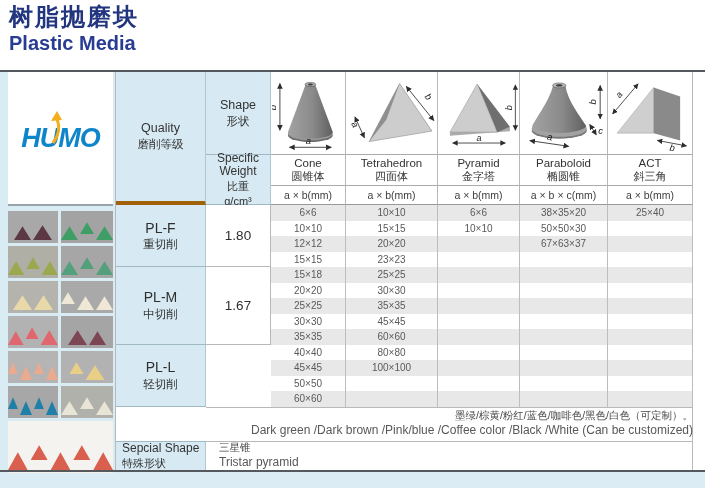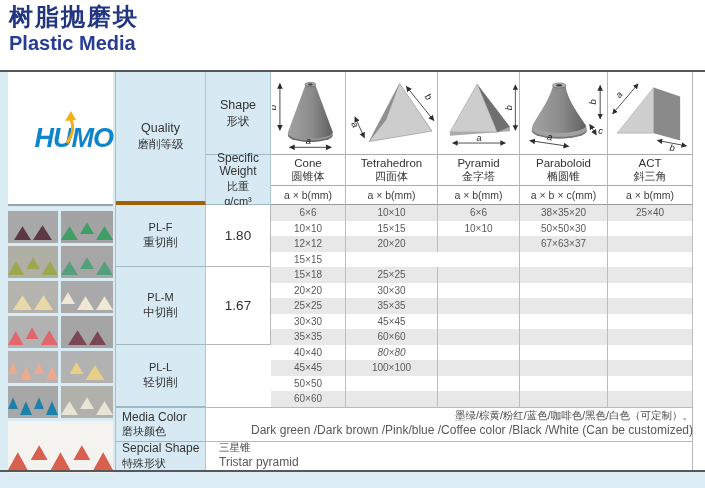--- a/index.html
+++ b/index.html
@@ -10,21 +10,21 @@
   .rule-top{top:70px;}
   .rule-bottom{top:470px;}
   .bottom-band{position:absolute;left:0;top:472px;width:705px;height:16px;background:#dcecf4;}
   
   .titleblock{position:absolute;left:9px;top:3px;}
   .title-cn{font-size:24px;font-weight:bold;color:#22357f;letter-spacing:2px;line-height:1.2;}
   .title-en{font-size:20px;font-weight:bold;color:#283c94;line-height:1.15;}
   
   .sidebar-bg{position:absolute;left:0;top:72px;width:115px;height:398px;background:#d9ecf4;}
   .logo-box{position:absolute;left:8px;top:72px;width:105px;height:132px;background:#ffffff;
-            border-bottom:2px solid #98a4ab;display:flex;align-items:center;justify-content:flex-end;}
+            border-bottom:2px solid #98a4ab;display:flex;align-items:center;justify-content:center;}
   .logo-wrap{position:relative;}
   .logo-text{font-size:27px;font-weight:900;font-style:italic;color:#0e85cb;letter-spacing:-1px;}
   .logo-arrow{position:absolute;left:26px;top:-12px;}
   
   .photo-grid{position:absolute;left:8px;top:211px;width:105px;display:grid;
               grid-template-columns:50px 52px;gap:3px;}
   .photo{height:32px;display:flex;align-items:flex-end;justify-content:center;gap:2px;
          padding-bottom:3px;box-sizing:border-box;overflow:hidden;}
   .photo.wide{grid-column:1/3;height:52px;gap:3px;}
   .tri{display:inline-block;clip-path:polygon(50% 2%,100% 100%,0% 100%);background:#888;}
@@ -48,21 +48,21 @@
   .hd-en{font-size:12.5px;color:#333;}
   .hd-cn{font-size:11.5px;color:#333;margin-top:2px;}
   .whead .hd-en{font-size:12px;line-height:1.1;}
   .whead .hd-cn{font-size:11px;margin-top:1px;}
   .dia{border-bottom:1px solid #aaa;background:#fff;}
   .sname{border-bottom:1px solid #aaa;background:#fff;line-height:1.15;}
   .sname .nm-en{font-size:11.5px;color:#333;}
   .sname .nm-cn{font-size:11px;color:#333;}
   .sdims{border-bottom:1px solid #999;background:#fff;font-size:10.5px;color:#3d3d3d;}
   .qgroup{border-bottom:1px solid #9fb9c5;line-height:1.25;}
-  .grade{font-size:11px;color:#2e2e2e;}
+  .grade{font-size:14px;color:#2e2e2e;}
   .grade-cn{font-size:11.5px;color:#2e2e2e;}
   .wcell{background:#fff;font-size:13.5px;color:#2e2e2e;border-bottom:1px solid #b8b8b8;}
   .dcell{box-sizing:border-box;border-right:1px solid #bdbdbd;font-size:10px;color:#5a5a5a;
          text-align:center;line-height:15.5px;overflow:hidden;}
   .stripe{background:#e8e8e8;}
   .mlabel{border-top:1px solid #9fb9c5;line-height:1.2;align-items:flex-start;padding-left:6px;text-align:left;}
   .mlabel .hd-en{font-size:12px;}
   .mlabel .hd-cn{font-size:11px;margin-top:1px;}
   .mvalue{grid-column:2/8;border-top:1px solid #b8b8b8;align-items:flex-start;justify-content:center;
           padding-left:13px;text-align:left;border-right:none;line-height:1.3;}
@@ -293,24 +293,20 @@
   <div class="cell blue qgroup" style="grid-area:8/1/13/2">
     <span class="grade">PL-M</span>
     <span class="grade-cn">中切削</span>
   </div>
   <div class="cell wcell" style="grid-area:8/2/13/3">1.67</div>
   <div class="cell blue qgroup" style="grid-area:13/1/17/2">
     <span class="grade">PL-L</span>
     <span class="grade-cn">轻切削</span>
   </div>
 
-  <div class="cell blue mlabel row-mc-label">
-    <span class="hd-en">Media Color</span>
-    <span class="hd-cn">磨块颜色</span>
-  </div>
   <div class="cell mvalue row-mc-value">
     <span class="mv-cn">墨绿/棕黄/粉红/蓝色/咖啡色/黑色/白色（可定制）。</span>
     <span class="mv-en">Dark green /Dark brown /Pink/blue /Coffee color /Black /White (Can be customized)</span>
   </div>
 
   <div class="cell blue mlabel row-sp-label">
     <span class="hd-en">Sepcial Shape</span>
     <span class="hd-cn">特殊形状</span>
   </div>
   <div class="cell mvalue row-sp-value">
@@ -327,20 +323,21 @@
     <div class="dcell" style="grid-area: 5 / 4;">15×15</div>
     <div class="dcell" style="grid-area: 5 / 5;">10×10</div>
     <div class="dcell" style="grid-area: 5 / 6;">50×50×30</div>
     <div class="dcell" style="grid-area: 5 / 7;"></div>
     <div class="dcell stripe" style="grid-area: 6 / 3;">12×12</div>
     <div class="dcell stripe" style="grid-area: 6 / 4;">20×20</div>
     <div class="dcell stripe" style="grid-area: 6 / 5;"></div>
     <div class="dcell stripe" style="grid-area: 6 / 6;">67×63×37</div>
     <div class="dcell stripe" style="grid-area: 6 / 7;"></div>
     <div class="dcell" style="grid-area: 7 / 3;">15×15</div>
+    <div class="dcell" style="grid-area: 7 / 4;">23×23</div>
     <div class="dcell" style="grid-area: 7 / 5;"></div>
     <div class="dcell" style="grid-area: 7 / 6;"></div>
     <div class="dcell" style="grid-area: 7 / 7;"></div>
     <div class="dcell stripe" style="grid-area: 8 / 3;">15×18</div>
     <div class="dcell stripe" style="grid-area: 8 / 4;">25×25</div>
     <div class="dcell stripe" style="grid-area: 8 / 5;"></div>
     <div class="dcell stripe" style="grid-area: 8 / 6;"></div>
     <div class="dcell stripe" style="grid-area: 8 / 7;"></div>
     <div class="dcell" style="grid-area: 9 / 3;">20×20</div>
     <div class="dcell" style="grid-area: 9 / 4;">30×30</div>
@@ -356,21 +353,21 @@
     <div class="dcell" style="grid-area: 11 / 4;">45×45</div>
     <div class="dcell" style="grid-area: 11 / 5;"></div>
     <div class="dcell" style="grid-area: 11 / 6;"></div>
     <div class="dcell" style="grid-area: 11 / 7;"></div>
     <div class="dcell stripe" style="grid-area: 12 / 3;">35×35</div>
     <div class="dcell stripe" style="grid-area: 12 / 4;">60×60</div>
     <div class="dcell stripe" style="grid-area: 12 / 5;"></div>
     <div class="dcell stripe" style="grid-area: 12 / 6;"></div>
     <div class="dcell stripe" style="grid-area: 12 / 7;"></div>
     <div class="dcell" style="grid-area: 13 / 3;">40×40</div>
-    <div class="dcell" style="grid-area: 13 / 4; font-style: italic;">80×80</div>
+    <div class="dcell" style="grid-area: 13 / 4;">80×80</div>
     <div class="dcell" style="grid-area: 13 / 5;"></div>
     <div class="dcell" style="grid-area: 13 / 6;"></div>
     <div class="dcell" style="grid-area: 13 / 7;"></div>
     <div class="dcell stripe" style="grid-area: 14 / 3;">45×45</div>
     <div class="dcell stripe" style="grid-area: 14 / 4;">100×100</div>
     <div class="dcell stripe" style="grid-area: 14 / 5;"></div>
     <div class="dcell stripe" style="grid-area: 14 / 6;"></div>
     <div class="dcell stripe" style="grid-area: 14 / 7;"></div>
     <div class="dcell" style="grid-area: 15 / 3;">50×50</div>
     <div class="dcell" style="grid-area: 15 / 4;"></div>

